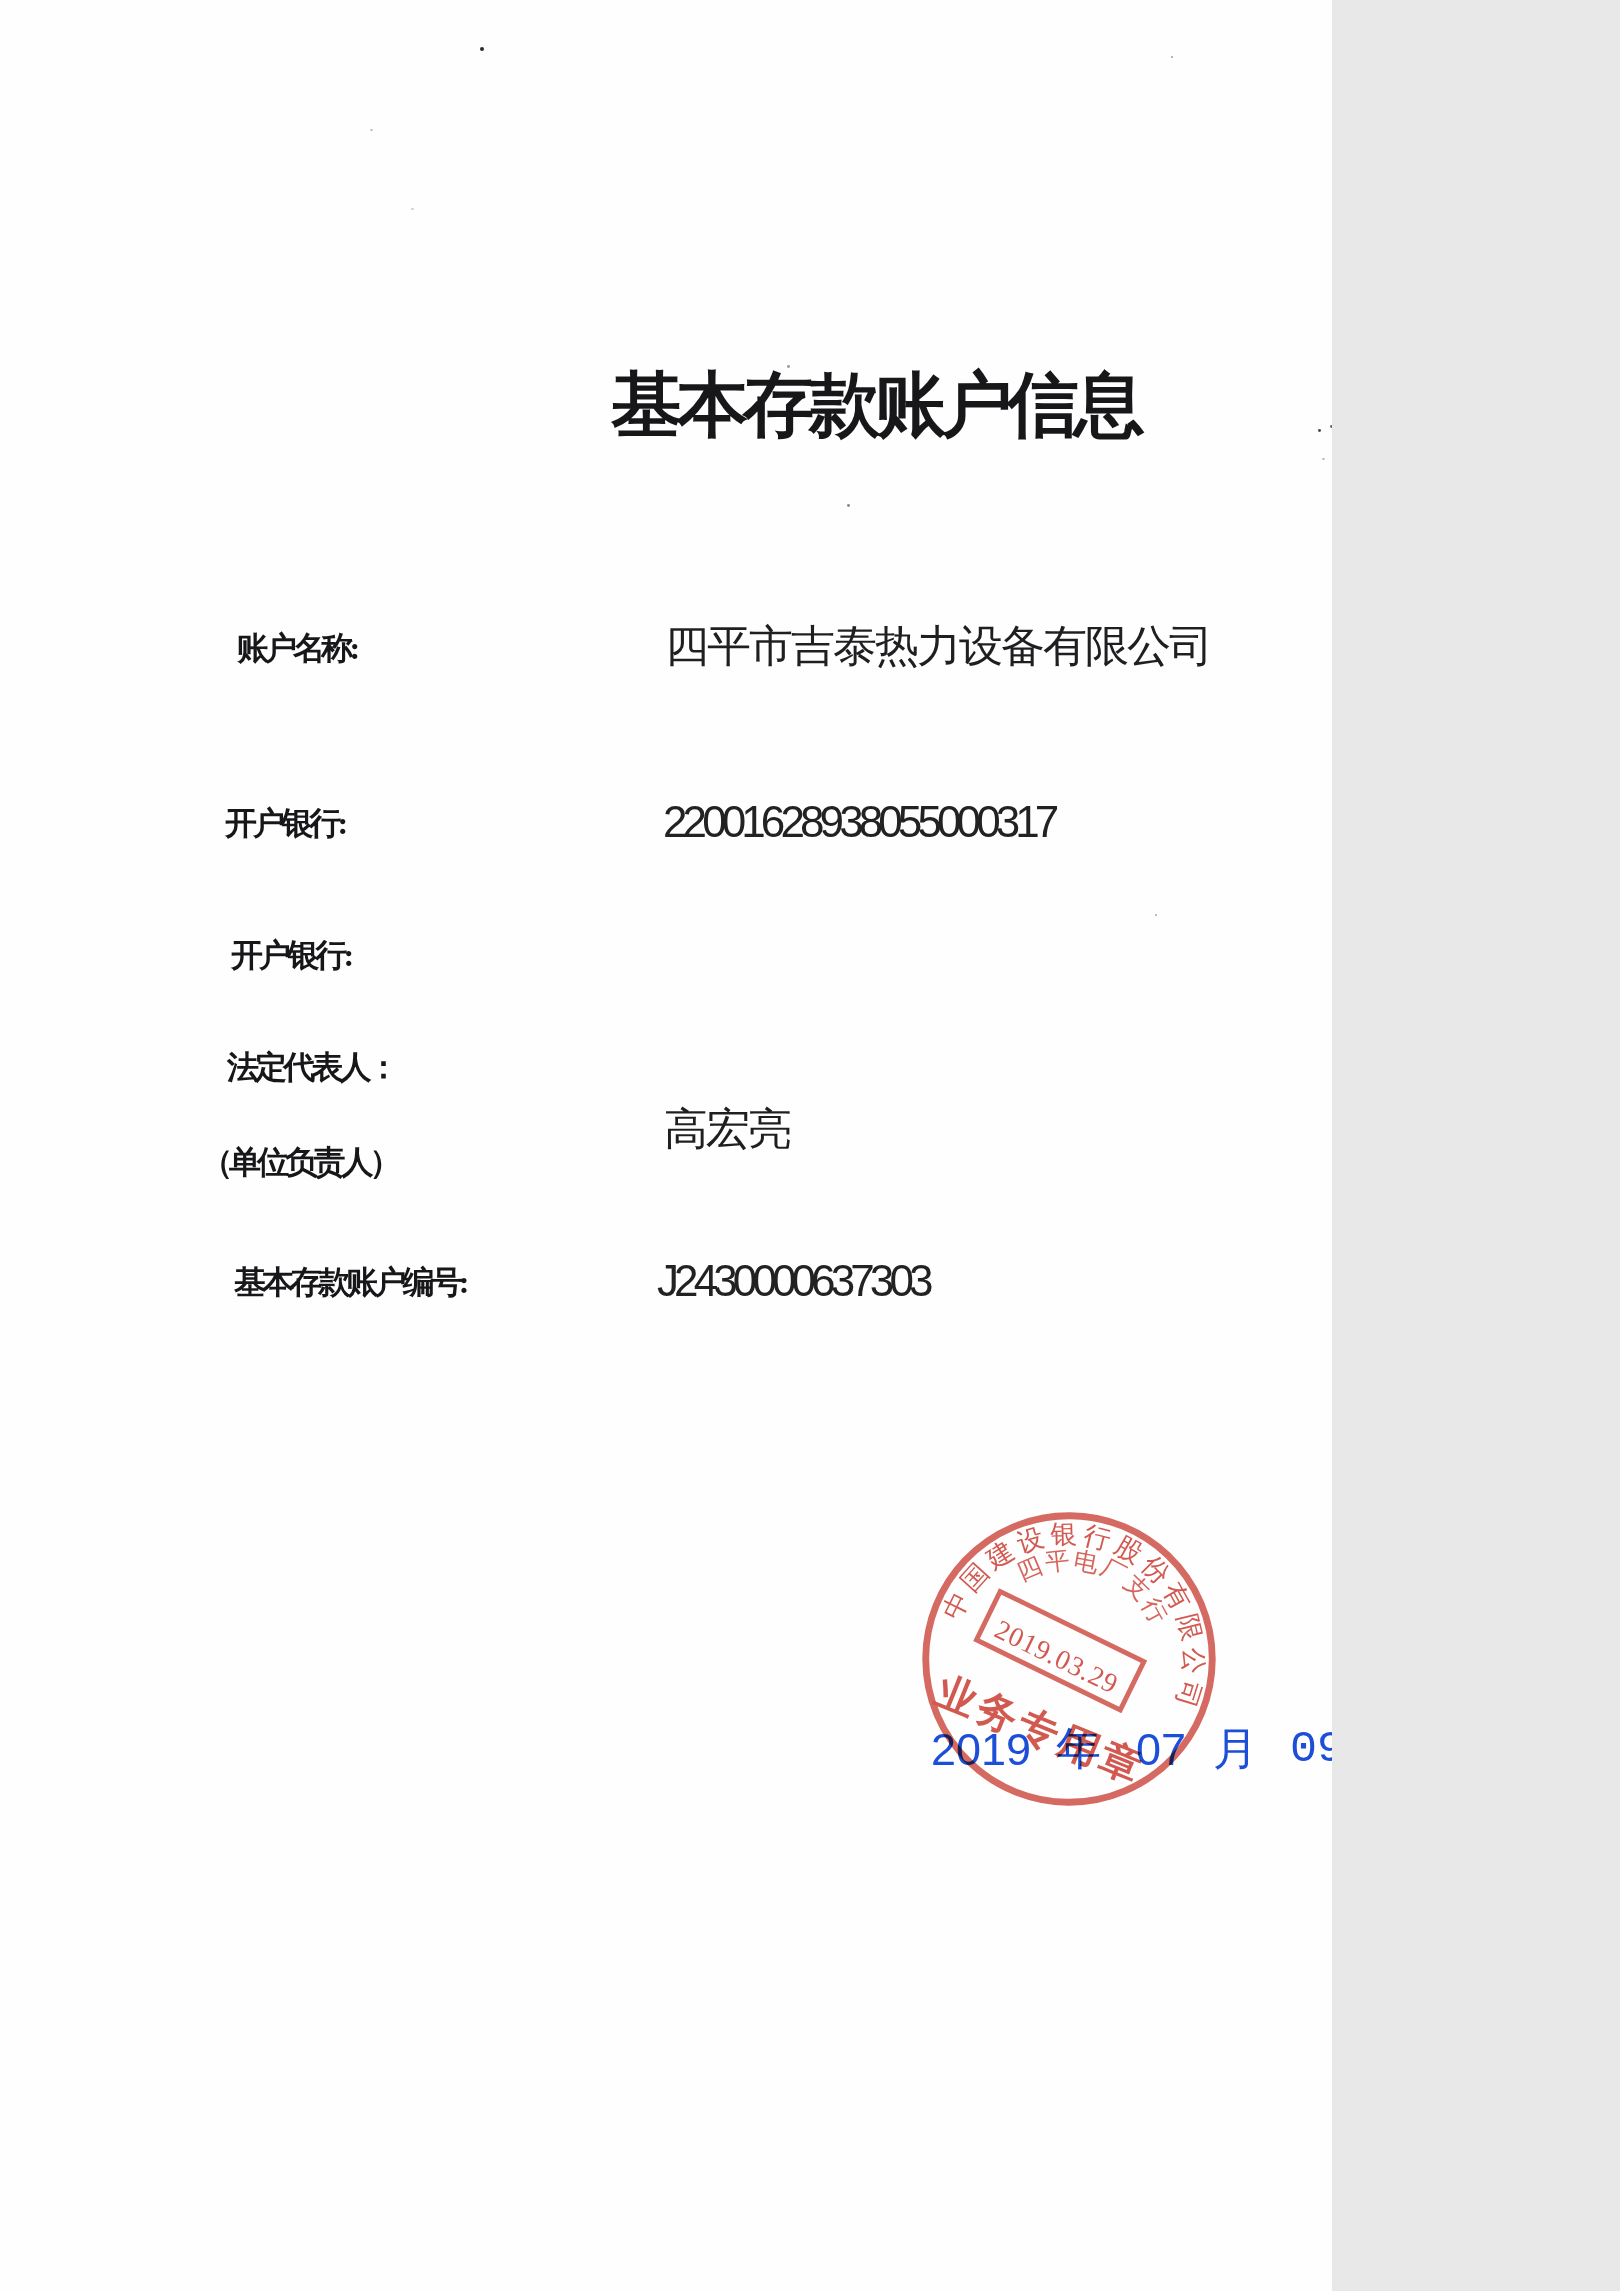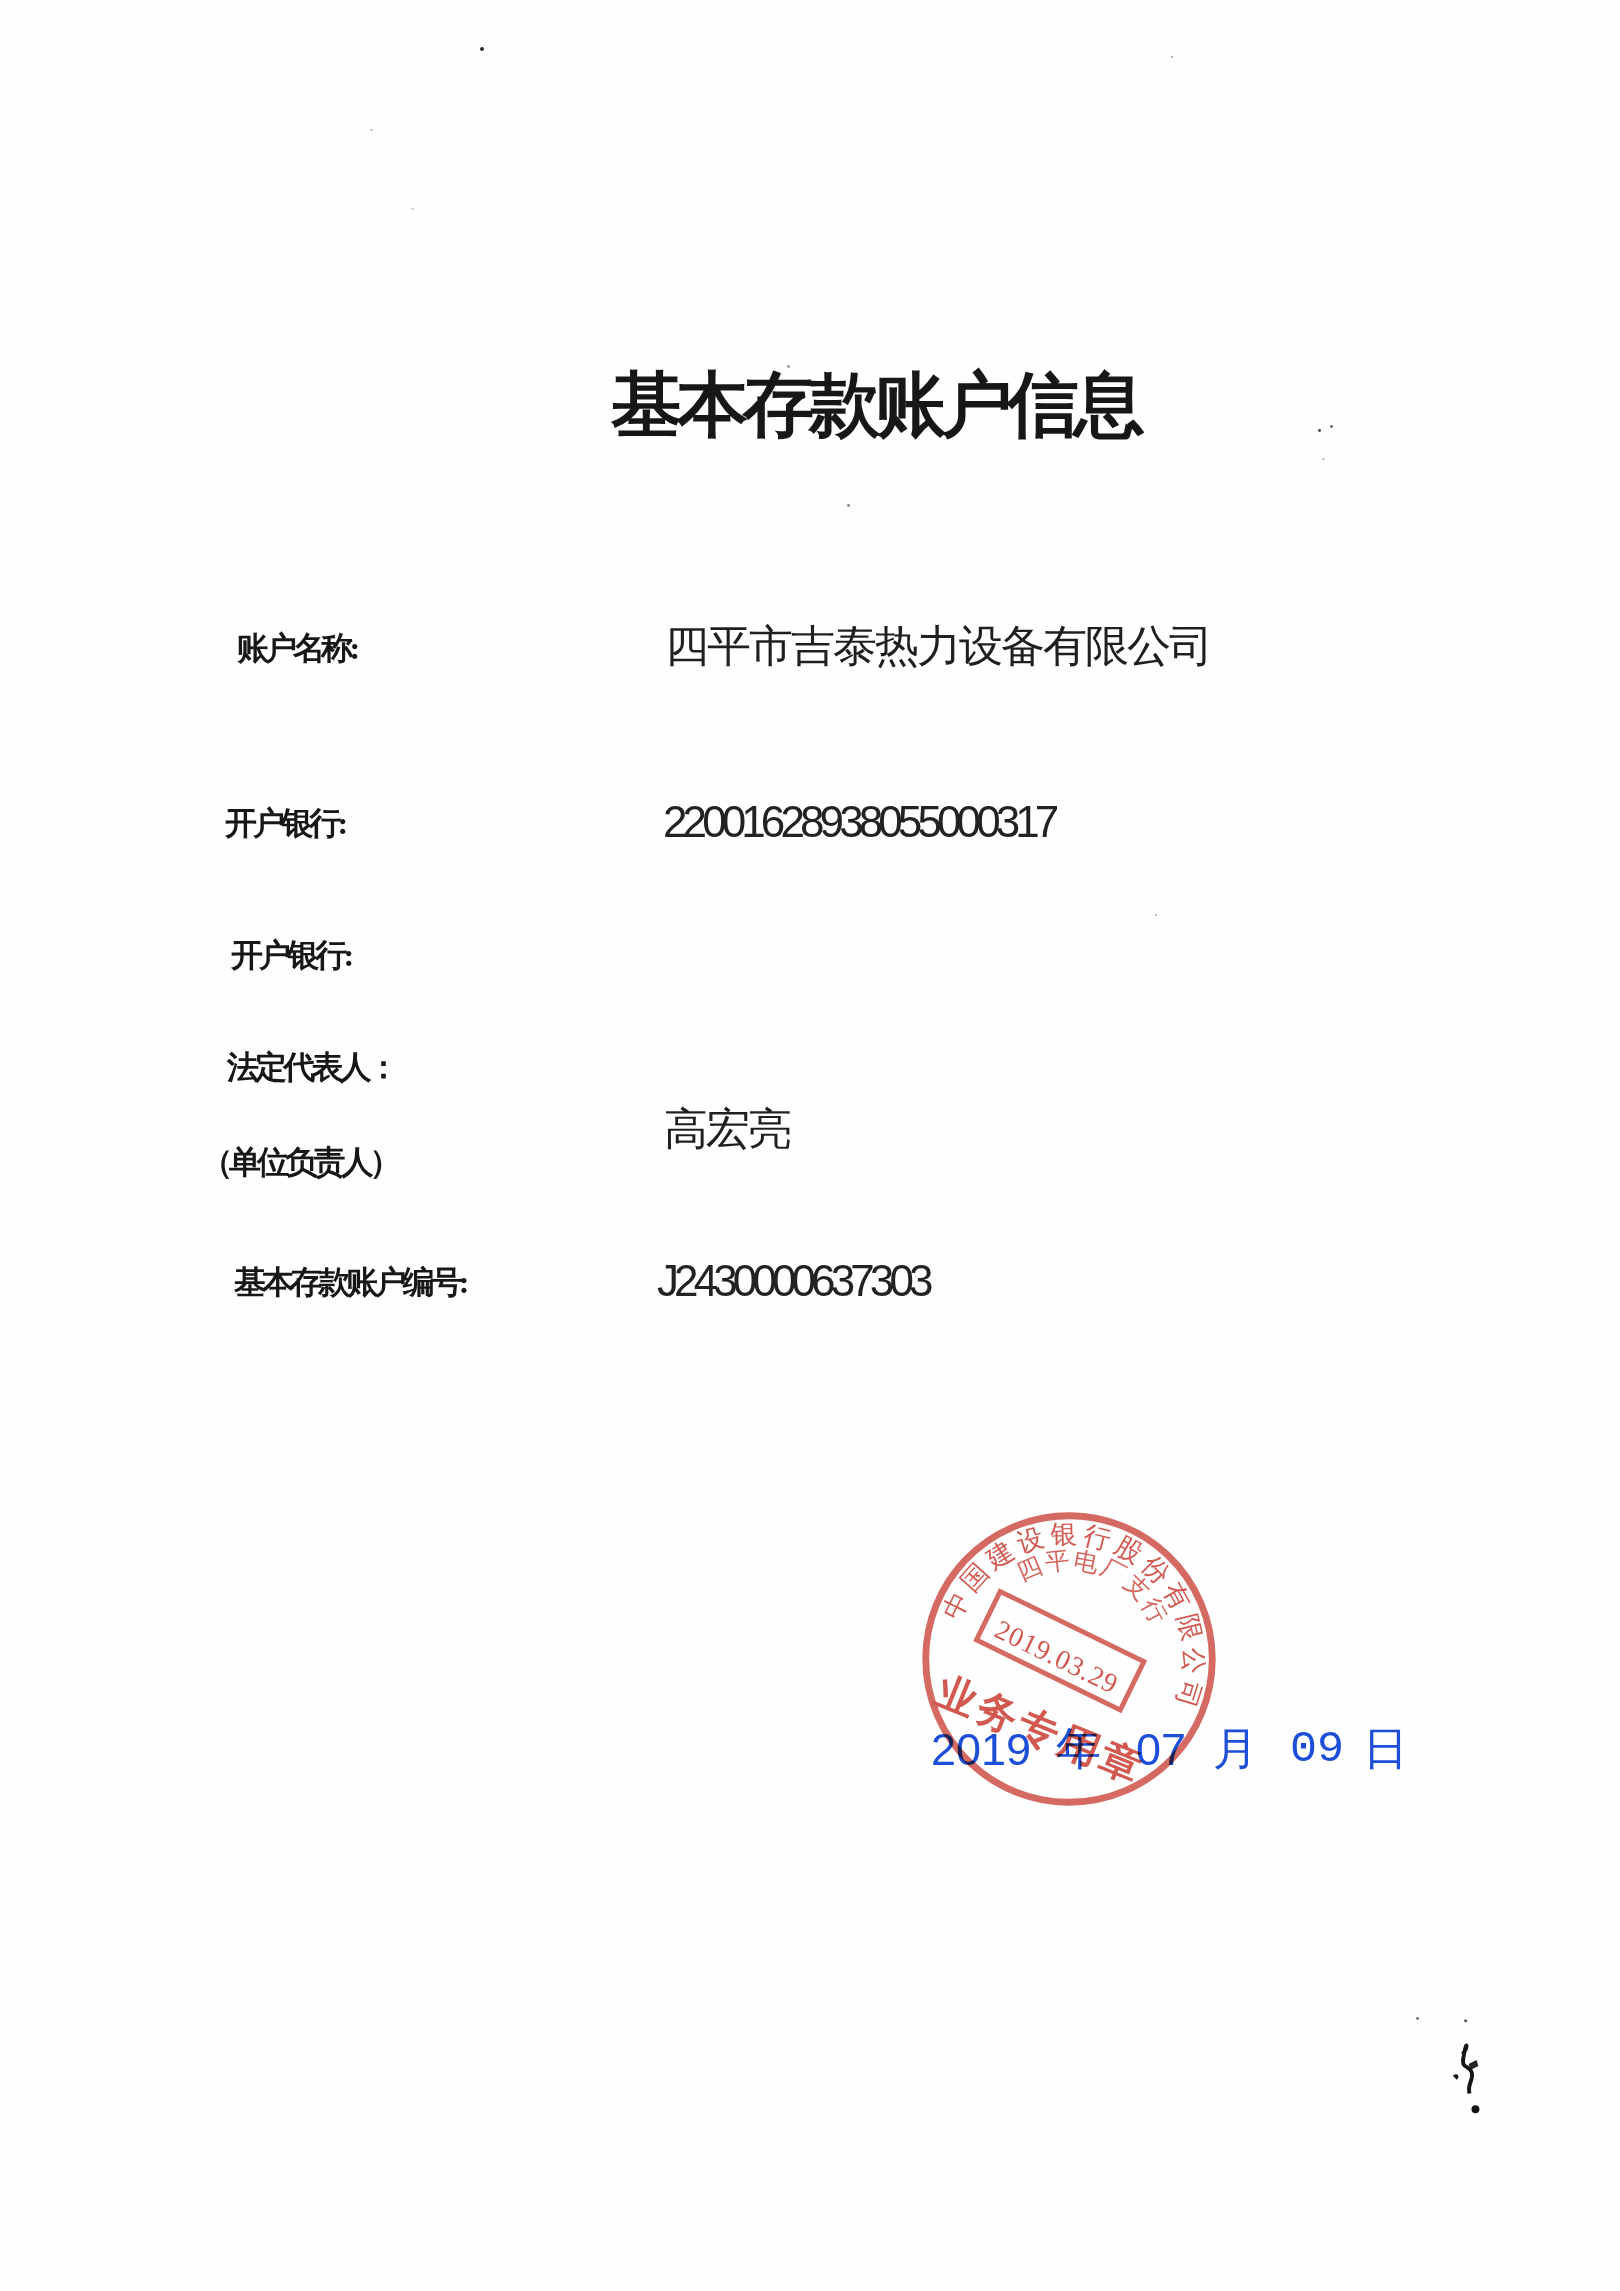--- a/index.html
+++ b/index.html
@@ -1,18 +1,18 @@
 <!DOCTYPE html>
 <html><head>
 <meta charset="utf-8">
 <style>
   html,body{margin:0;padding:0;background:#e8e8e8;}
   .page{
     position:relative;
-    width:1620px;height:2292px;
+    width:1332px;height:2292px;
     background:#fefefe;
     overflow:hidden;
     font-family:"Liberation Serif", serif;
     color:#1c1c1c;
   }
   .abs{position:absolute;white-space:nowrap;line-height:1;}
   .title{
     left:611px;top:370px;
     font-size:71px;font-weight:700;
     letter-spacing:-4.9px;

